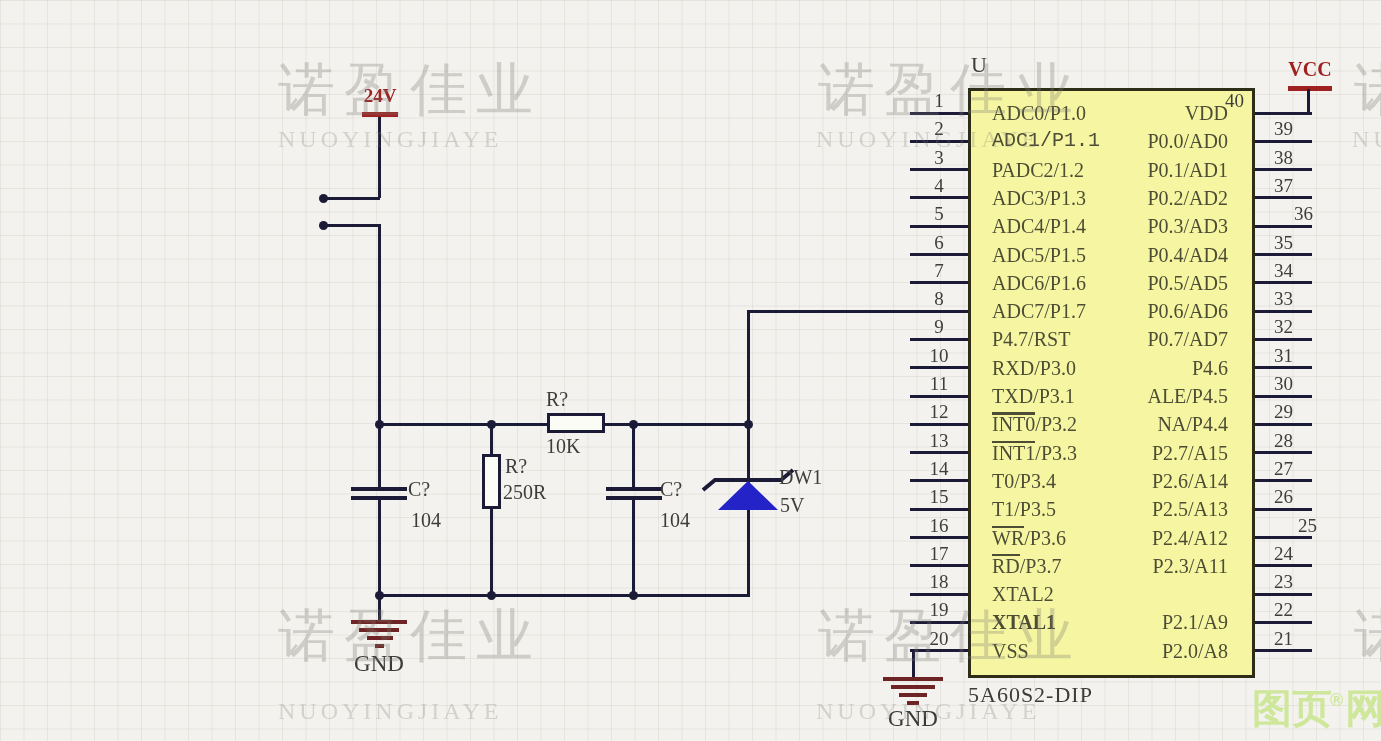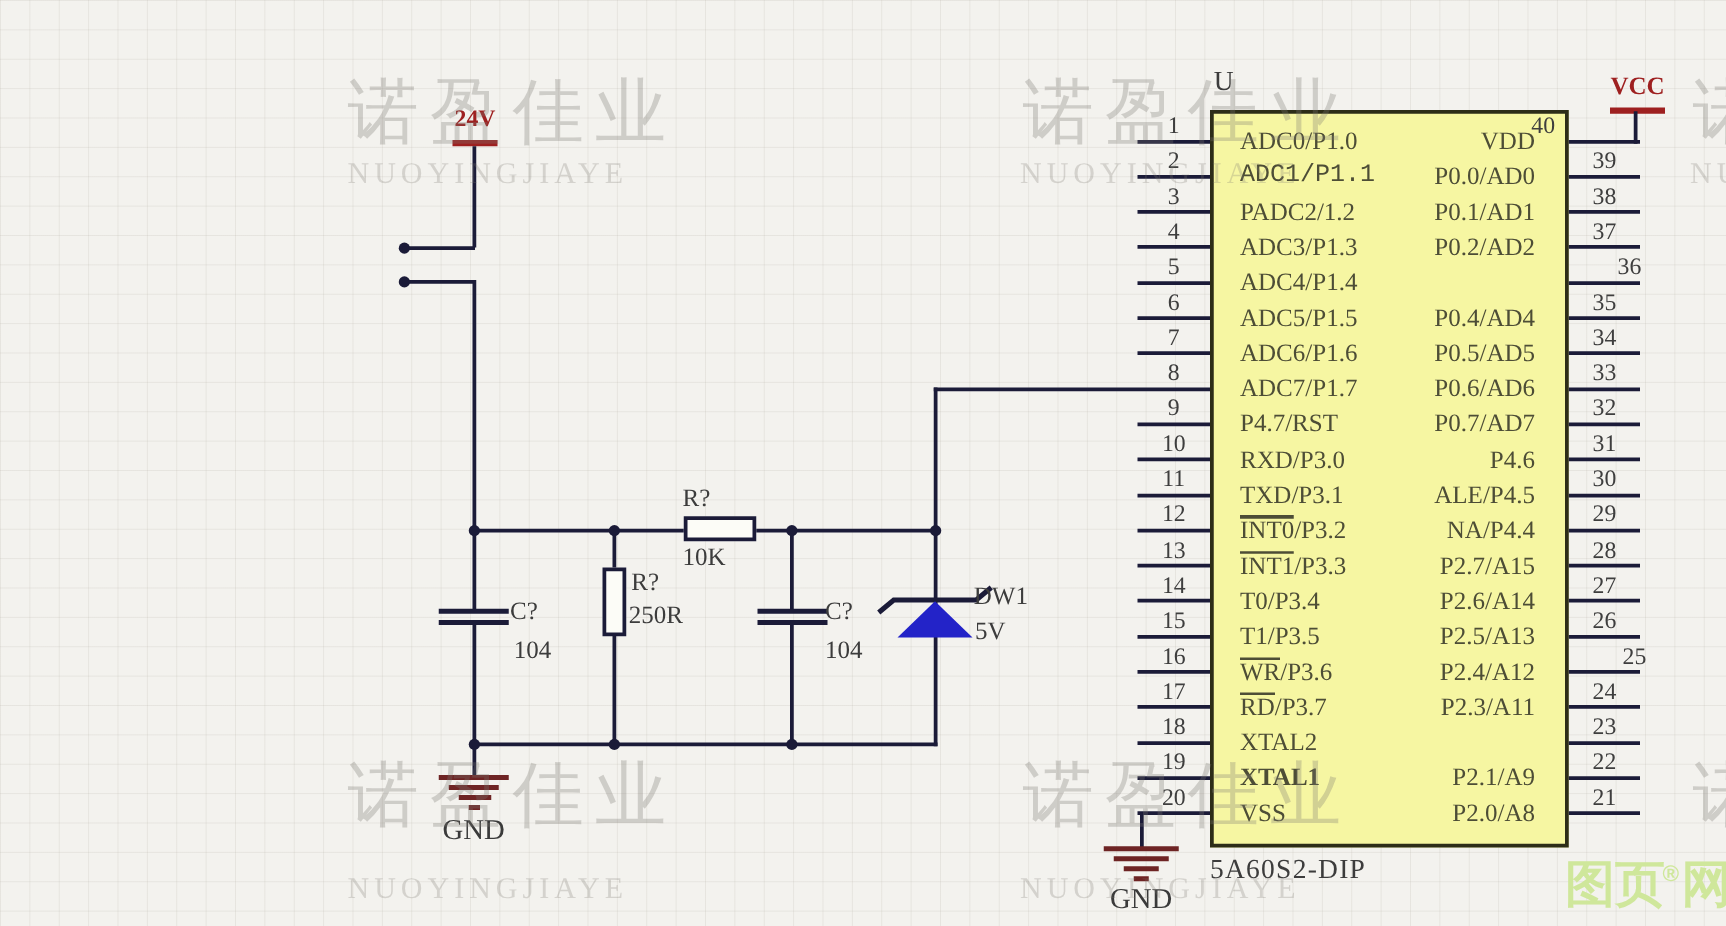--- a/index.html
+++ b/index.html
@@ -159,20 +159,21 @@
     <div class="pin-num" style="left: 910px; top: 174.9px; width: 58px;">4</div>
     <div class="wire" style="left: 1255px; top: 196.4px; width: 57px; height: 3px;"></div>
     <div class="pin-num" style="left: 1255px; top: 174.9px; width: 57px;">37</div>
     <div class="chip-label" style="left: 992px; top: 185.9px; width: 170px;">ADC3/P1.3</div>
     <div class="chip-label right" style="left: 1050px; top: 185.9px; width: 178px;">P0.2/AD2</div>
     <div class="wire" style="left: 910px; top: 224.7px; width: 58px; height: 3px;"></div>
     <div class="pin-num" style="left: 910px; top: 203.2px; width: 58px;">5</div>
     <div class="wire" style="left: 1255px; top: 224.7px; width: 57px; height: 3px;"></div>
     <div class="pin-num" style="left: 1255px; top: 203.2px; width: 57px; margin-left: 20px;">36</div>
     <div class="chip-label" style="left: 992px; top: 214.2px; width: 170px;">ADC4/P1.4</div>
+    <div class="chip-label right" style="left: 1050px; top: 214.2px; width: 178px;">P0.3/AD3</div>
     <div class="wire" style="left: 910px; top: 253px; width: 58px; height: 3px;"></div>
     <div class="pin-num" style="left: 910px; top: 231.5px; width: 58px;">6</div>
     <div class="wire" style="left: 1255px; top: 253px; width: 57px; height: 3px;"></div>
     <div class="pin-num" style="left: 1255px; top: 231.5px; width: 57px;">35</div>
     <div class="chip-label" style="left: 992px; top: 242.5px; width: 170px;">ADC5/P1.5</div>
     <div class="chip-label right" style="left: 1050px; top: 242.5px; width: 178px;">P0.4/AD4</div>
     <div class="wire" style="left: 910px; top: 281.3px; width: 58px; height: 3px;"></div>
     <div class="pin-num" style="left: 910px; top: 259.8px; width: 58px;">7</div>
     <div class="wire" style="left: 1255px; top: 281.3px; width: 57px; height: 3px;"></div>
     <div class="pin-num" style="left: 1255px; top: 259.8px; width: 57px;">34</div>

